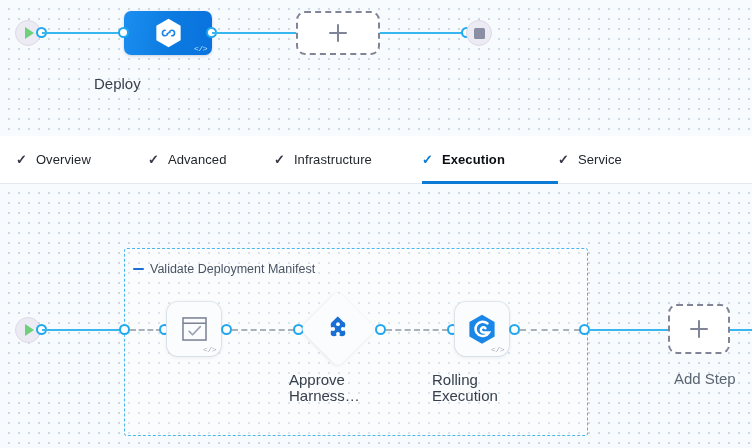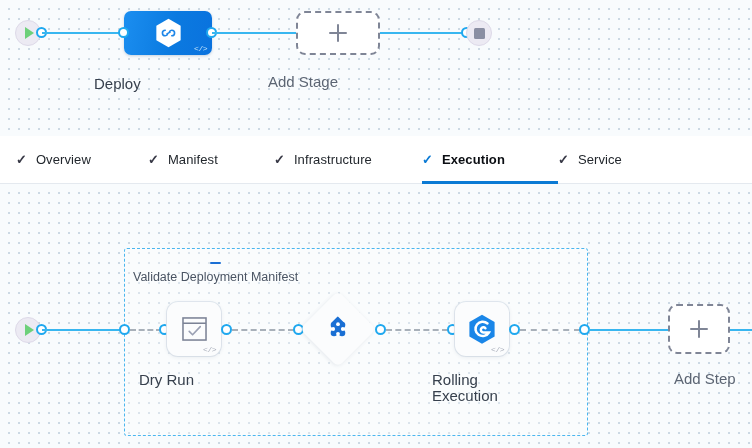--- a/index.html
+++ b/index.html
@@ -172,56 +172,55 @@
     </div>
     <div class="port" style="left:118px;top:27px;"></div>
     <div class="port" style="left:206px;top:27px;"></div>
     <div class="nodelabel" style="left:94px;top:76px;width:148px;">Deploy</div>
 
     <div class="line" style="left:212px;top:32px;width:88px;"></div>
 
     <div class="add-box" style="left:296px;top:11px;width:84px;height:44px;">
       <div class="plus"></div>
     </div>
-    <div class="nodelabel muted" style="left:268px;top:74px;width:140px;">Add Stage</div>
 
     <div class="line" style="left:380px;top:32px;width:86px;"></div>
     <div class="port" style="left:461px;top:27px;"></div>
     <div class="terminal" style="left:466px;top:20px;">
       <div class="stop-sq"></div>
     </div>
   </div>
 
   <div class="tabbar">
     <div class="tab" style="width:148px;padding-left:16px;">
       <span class="chk">✓</span>
       <span class="tlabel">Overview</span>
     </div>
     <div class="tab" style="width:126px;">
       <span class="chk">✓</span>
-      <span class="tlabel">Manifest</span>
+      <span class="tlabel">Advanced</span>
     </div>
     <div class="tab" style="width:148px;">
       <span class="chk">✓</span>
       <span class="tlabel">Infrastructure</span>
     </div>
     <div class="tab active" style="width:136px;">
       <span class="chk">✓</span>
       <span class="tlabel">Execution</span>
     </div>
     <div class="tab" style="width:140px;">
       <span class="chk">✓</span>
       <span class="tlabel">Service</span>
     </div>
   </div>
 
   <div class="canvas" id="exec-canvas">
 
     <div class="stepgroup" style="left:124px;top:64px;width:464px;height:188px;"></div>
-    <div class="group-head" style="left:133px;top:78px;flex-direction:column;">
+    <div class="group-head" style="left:133px;top:78px;">
       <span class="minus-ic"></span>
       <span>Validate Deployment Manifest</span>
     </div>
 
     <div class="terminal" style="left:15px;top:133px;">
       <div class="play-tri"></div>
     </div>
     <div class="port" style="left:36px;top:140px;"></div>
 
     <div class="line" style="left:42px;top:145px;width:80px;"></div>
@@ -232,21 +231,20 @@
 
     <div class="step-node" style="left:167px;top:118px;">
       <svg class="dryrun-ic" viewBox="0 0 26 25">
         <rect x="1" y="1" width="24" height="23" fill="none" stroke="#7b8295" stroke-width="1.6"></rect>
         <line x1="1" y1="6.5" x2="25" y2="6.5" stroke="#7b8295" stroke-width="1.6"></line>
         <path d="M7.5 15 L11 18.5 L19 10" fill="none" stroke="#9aa0b3" stroke-width="1.7" stroke-linecap="round" stroke-linejoin="round"></path>
       </svg>
       <span class="codebadge grey">&lt;/&gt;</span>
     </div>
     <div class="port" style="left:221px;top:140px;"></div>
-    <div class="nodelabel" style="left:139px;top:188px;width:110px;">Dry Run</div>
 
     <div class="line dash" style="left:232px;top:145px;width:62px;"></div>
     <div class="port" style="left:293px;top:140px;"></div>
 
     <div class="diamond-node" style="left:311px;top:118px;"></div>
     <div class="diamond-ic" style="left:311px;top:118px;">
       <svg width="28" height="28" viewBox="0 0 28 28">
         <g fill="#1a6fd4">
           <path d="M13.2 1.5 a1 1 0 0 1 1.6 0 L20.6 7.3 a1 1 0 0 1 0 1.5 l-5.8 5.8 a1 1 0 0 1 -1.5 0 L7.4 8.8 a1 1 0 0 1 0 -1.5 Z" transform="translate(0,-1) scale(0.86) translate(2,2)"></path>
         </g>
@@ -259,20 +257,21 @@
         </g>
         <g fill="#ffffff">
           <circle cx="14" cy="9.2" r="1.9"></circle>
           <circle cx="14" cy="18.8" r="1.9"></circle>
           <circle cx="9.2" cy="14" r="1.9"></circle>
           <circle cx="18.8" cy="14" r="1.9"></circle>
         </g>
       </svg>
     </div>
     <div class="port" style="left:375px;top:140px;"></div>
+    <div class="nodelabel wrap" style="left:289px;top:188px;width:100px;">Approve Harness…</div>
 
     <div class="line dash" style="left:386px;top:145px;width:62px;"></div>
     <div class="port" style="left:447px;top:140px;"></div>
 
     <div class="step-node" style="left:455px;top:118px;">
       <svg width="28" height="30" viewBox="0 0 28 30">
         <path d="M14 0.8 L26.6 8 V22.5 L14 29.7 L1.4 22.5 V8 Z" fill="#1a86e8"></path>
         <path d="M19.5 9.5 a7.2 7.2 0 1 0 1.4 9 L15.4 18.5 a2.6 2.6 0 1 1 2.0 -4.3" fill="none" stroke="#ffffff" stroke-width="2.5" stroke-linecap="round"></path>
       </svg>
       <span class="codebadge grey">&lt;/&gt;</span>

